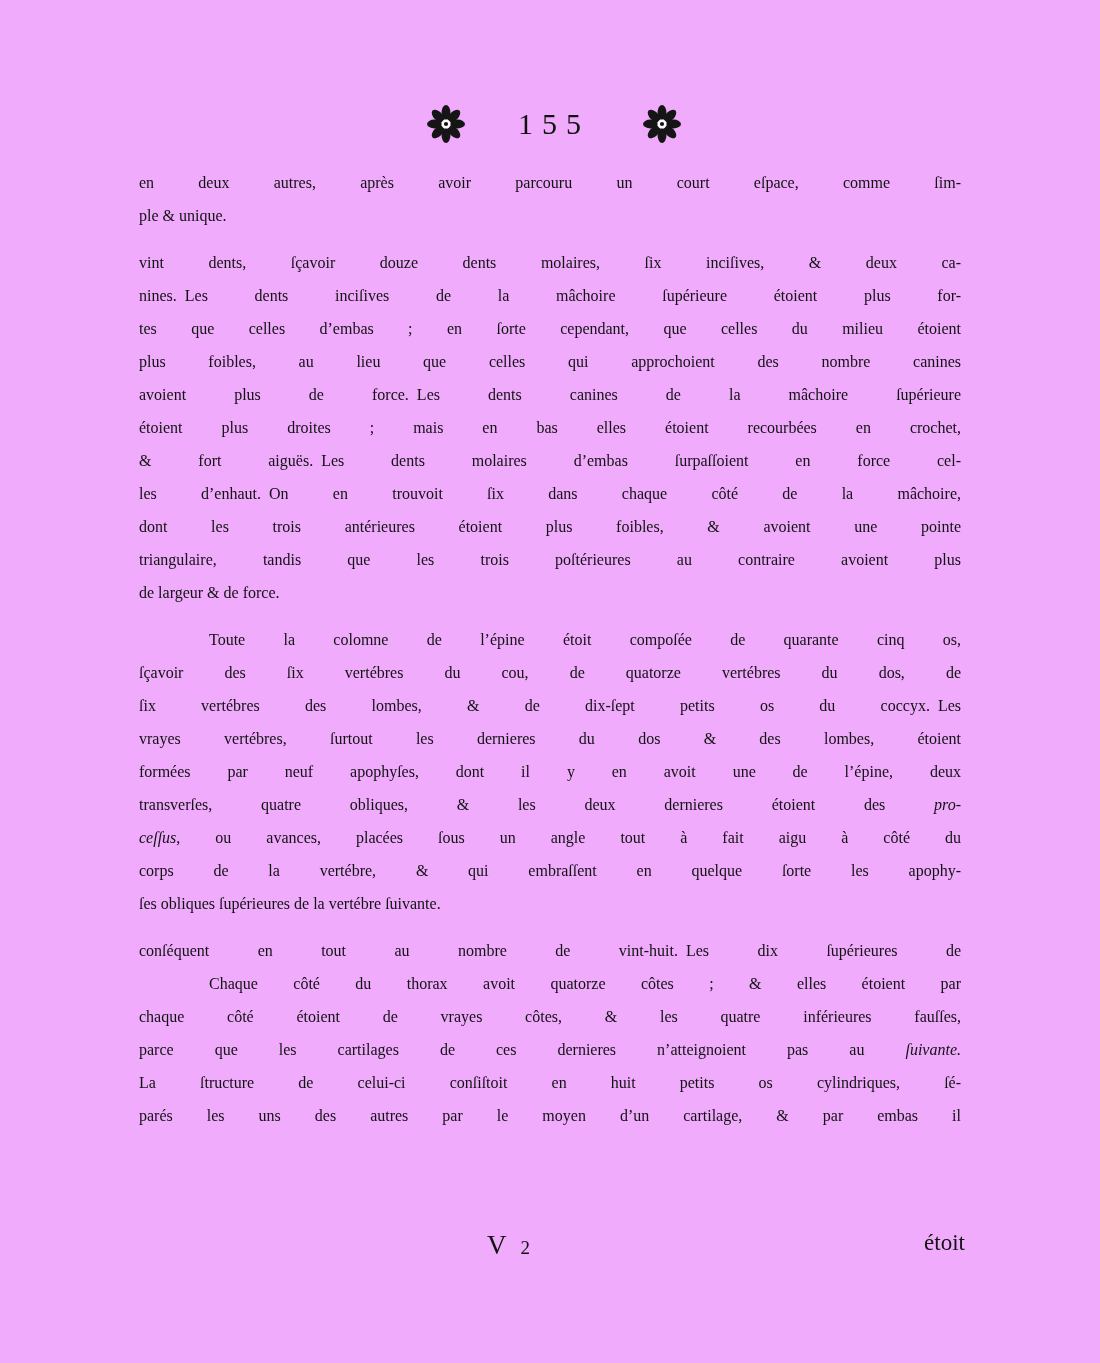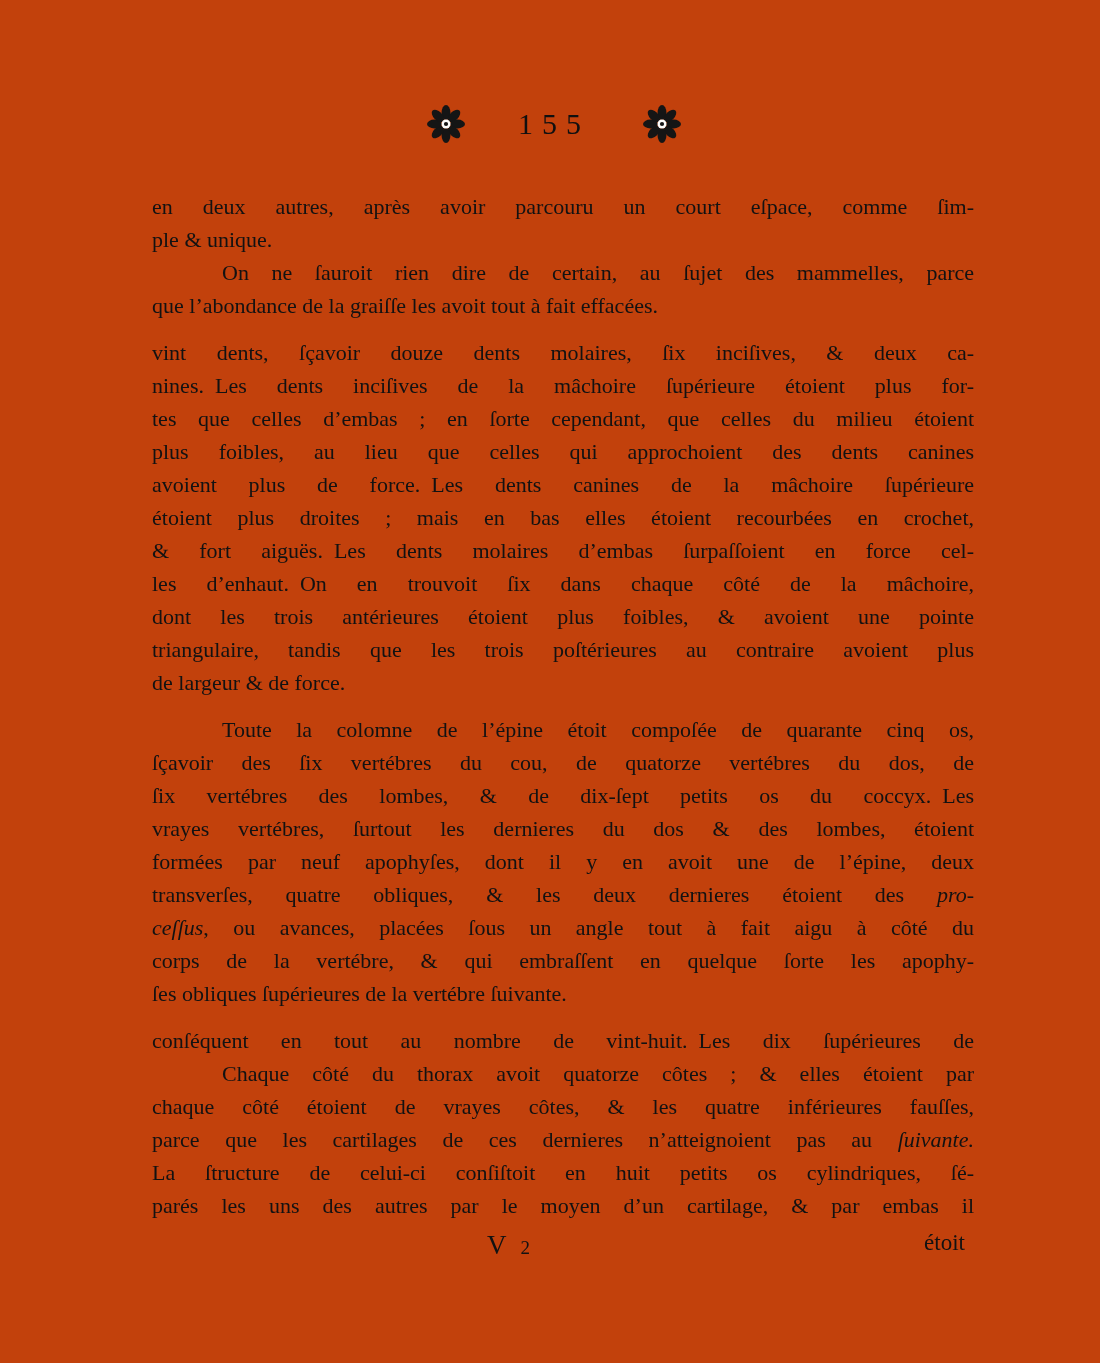--- a/index.html
+++ b/index.html
@@ -3,21 +3,21 @@
 <meta charset="utf-8">
 <style>
   html, body {
     margin: 0;
     padding: 0;
   }
   .page {
     position: relative;
     width: 1100px;
     height: 1363px;
-    background: #c2410c;
+    background: #f0abfc;
     font-family: "Liberation Serif", "DejaVu Serif", serif;
     color: #121212;
     overflow: hidden;
   }
   .running-head {
     position: absolute;
     top: 100px;
     left: 143px;
     width: 822px;
     height: 48px;
@@ -33,25 +33,24 @@
   }
   .page-number {
     font-size: 30px;
     letter-spacing: 9px;
     font-variant-numeric: oldstyle-nums;
     color: #101010;
   }
   .text-block {
     position: absolute;
     top: 166px;
-    left: 152px;
+    left: 139px;
     width: 822px;
-    font-size: 22px;
+    font-size: 16px;
     line-height: 33px;
-    margin-top: 24px;
   }
   .paragraph.space-before {
     margin-top: 14px;
   }
   .pline {
     text-align: justify;
     text-align-last: justify;
     white-space: normal;
     height: 33px;
     overflow: hidden;
@@ -136,29 +135,25 @@
         <circle cx="0" cy="0" r="2.1" fill="#151515"></circle>
       </svg>
     </span>
   </div>
 
   <div class="text-block">
       <div class="paragraph">
         <div class="pline"><span>en deux autres, après avoir parcouru un court eſpace, comme ſim-</span></div>
         <div class="pline lastline"><span>ple &amp; unique.</span></div>
       </div>
-      <div class="paragraph">
-        <div class="pline indent"><span>On ne ſauroit rien dire de certain, au ſujet des mammelles, parce</span></div>
-        <div class="pline lastline"><span>que l’abondance de la graiſſe les avoit tout à fait effacées.</span></div>
-      </div>
       <div class="paragraph space-before">
         <div class="pline"><span>vint dents, ſçavoir douze dents molaires, ſix inciſives, &amp; deux ca-</span></div>
         <div class="pline"><span>nines. Les dents inciſives de la mâchoire ſupérieure étoient plus for-</span></div>
         <div class="pline"><span>tes que celles d’embas ; en ſorte cependant, que celles du milieu étoient</span></div>
-        <div class="pline"><span>plus foibles, au lieu que celles qui approchoient des dents canines</span></div>
+        <div class="pline"><span>plus foibles, au lieu que celles qui approchoient des nombre canines</span></div>
         <div class="pline"><span>avoient plus de force. Les dents canines de la mâchoire ſupérieure</span></div>
         <div class="pline"><span>étoient plus droites ; mais en bas elles étoient recourbées en crochet,</span></div>
         <div class="pline"><span>&amp; fort aiguës. Les dents molaires d’embas ſurpaſſoient en force cel-</span></div>
         <div class="pline"><span>les d’enhaut. On en trouvoit ſix dans chaque côté de la mâchoire,</span></div>
         <div class="pline"><span>dont les trois antérieures étoient plus foibles, &amp; avoient une pointe</span></div>
         <div class="pline"><span>triangulaire, tandis que les trois poſtérieures au contraire avoient plus</span></div>
         <div class="pline lastline"><span>de largeur &amp; de force.</span></div>
       </div>
       <div class="paragraph space-before">
         <div class="pline indent"><span>Toute la colomne de l’épine étoit compoſée de quarante cinq os,</span></div>

